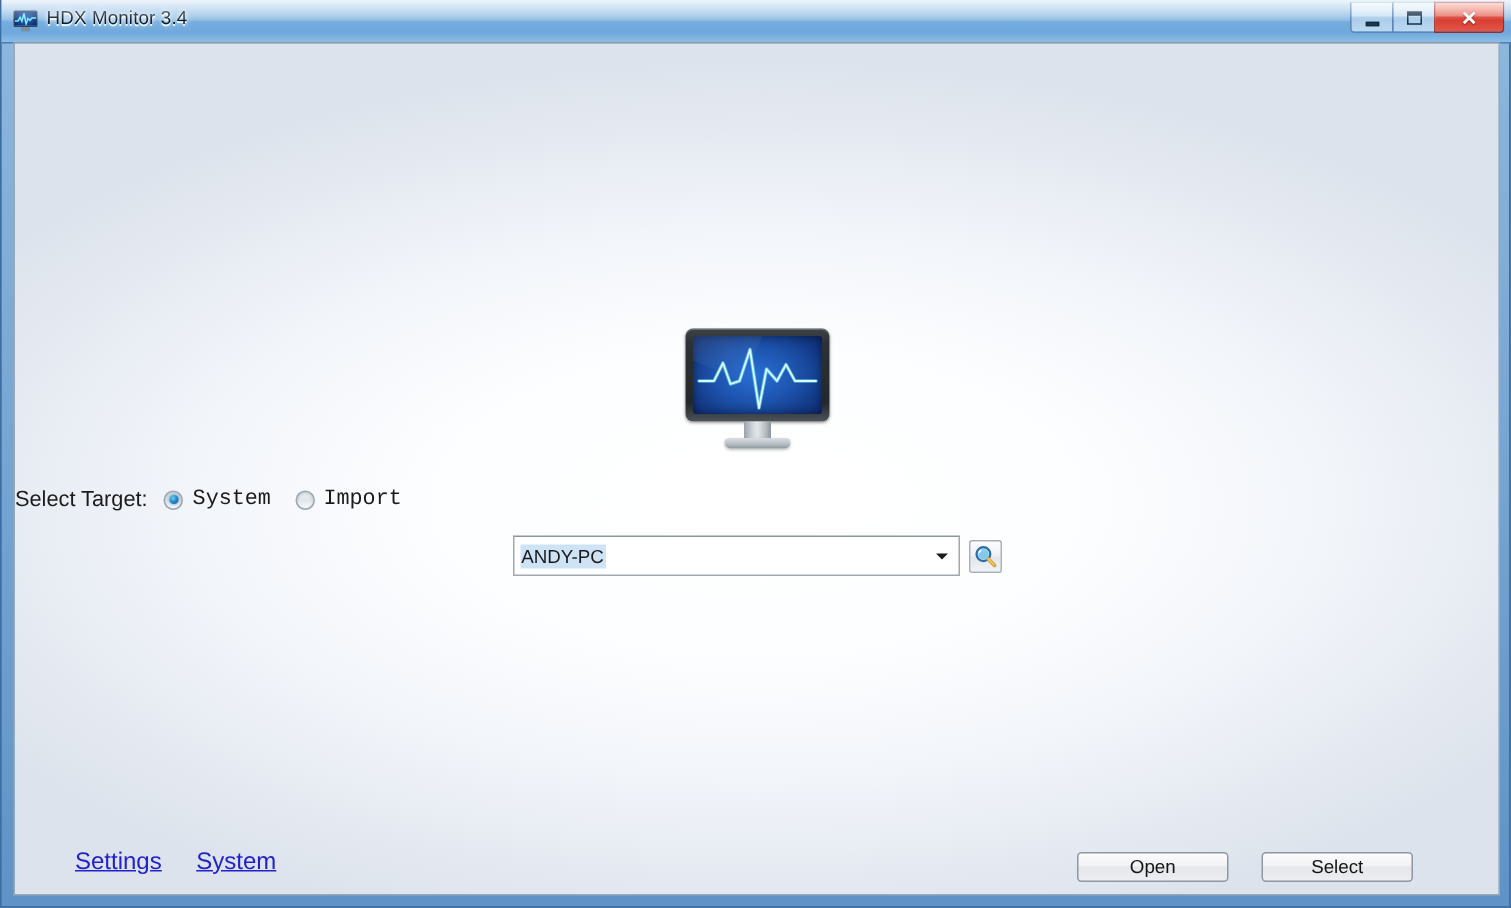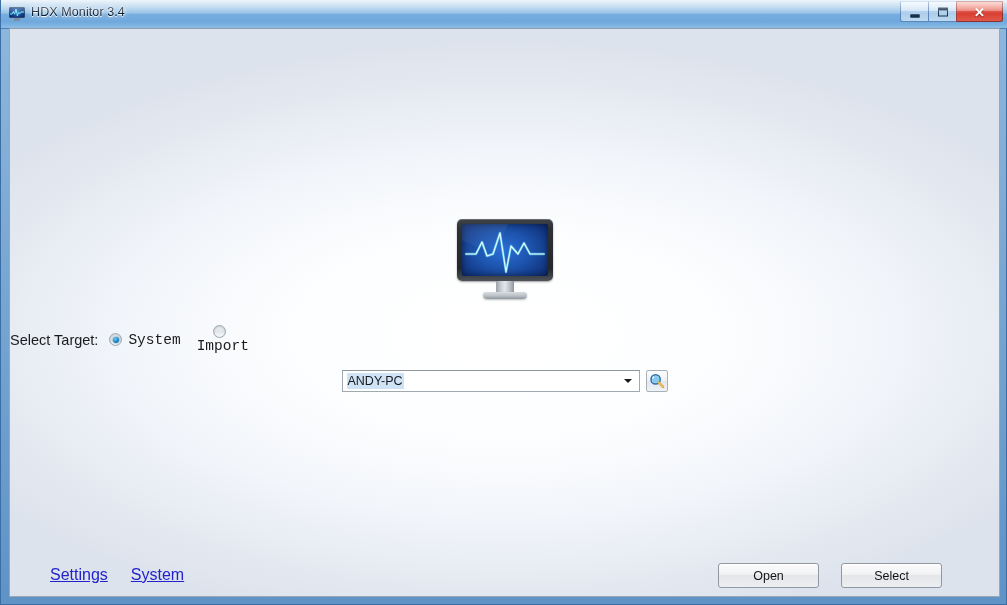--- a/index.html
+++ b/index.html
@@ -219,33 +219,33 @@
     content: "";
     position: absolute;
     left: 50%; top: 50%;
     transform: translate(-50%,-50%);
     width: 6px; height: 6px;
     border-radius: 50%;
     background: radial-gradient(circle at 38% 34%, #6fd0ee 0%, #1b84c6 52%, #0b5a97 100%);
     box-shadow: 0 0 2px rgba(20,110,170,.9);
   }
   .radio-label { font-size: 14.5px; color: #1b1b1b; }
-  .radio-wrap.second { margin-left: 16px; flex-direction: column; }
+  .radio-wrap.second { margin-left: 16px; }
 
   .combo-row {
     margin-top: 16px;
     display: flex;
     align-items: center;
     justify-content: center;
     gap: 6px;
   }
   .combo {
     position: relative;
     width: 298px;
-    height: 22px;
+    height: 27px;
     box-sizing: border-box;
     background: #ffffff;
     border: 1px solid #a0a8b0;
     border-top-color: #8d959d;
     display: flex;
     align-items: center;
     text-align: left;
   }
   .combo-value {
     font-size: 12.5px;
@@ -292,21 +292,21 @@
 
   .actions {
     position: absolute;
     right: 57px;
     bottom: 8px;
     display: flex;
     gap: 22px;
   }
   .btn {
     width: 101px;
-    height: 25px;
+    height: 20px;
     box-sizing: border-box;
     font-size: 12.5px;
     color: #141414;
     border: 1px solid #9099a3;
     border-radius: 3px;
     background: linear-gradient(to bottom, #fbfbfc 0%, #f1f2f4 45%, #e4e6ea 50%, #eceef1 100%);
     box-shadow: inset 0 1px 0 rgba(255,255,255,.85);
     font-family: "Liberation Sans", sans-serif;
     cursor: default;
   }

